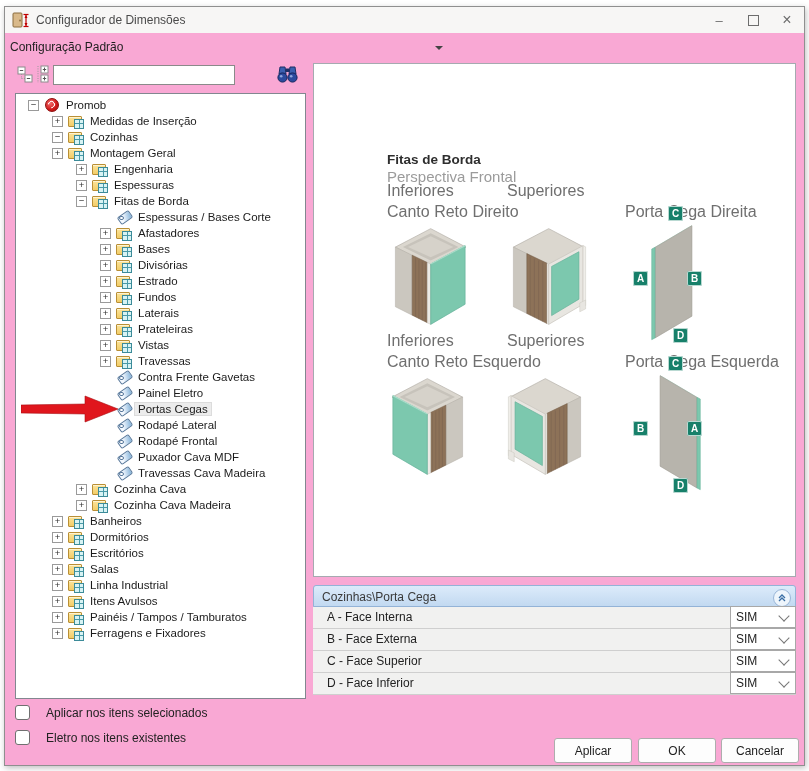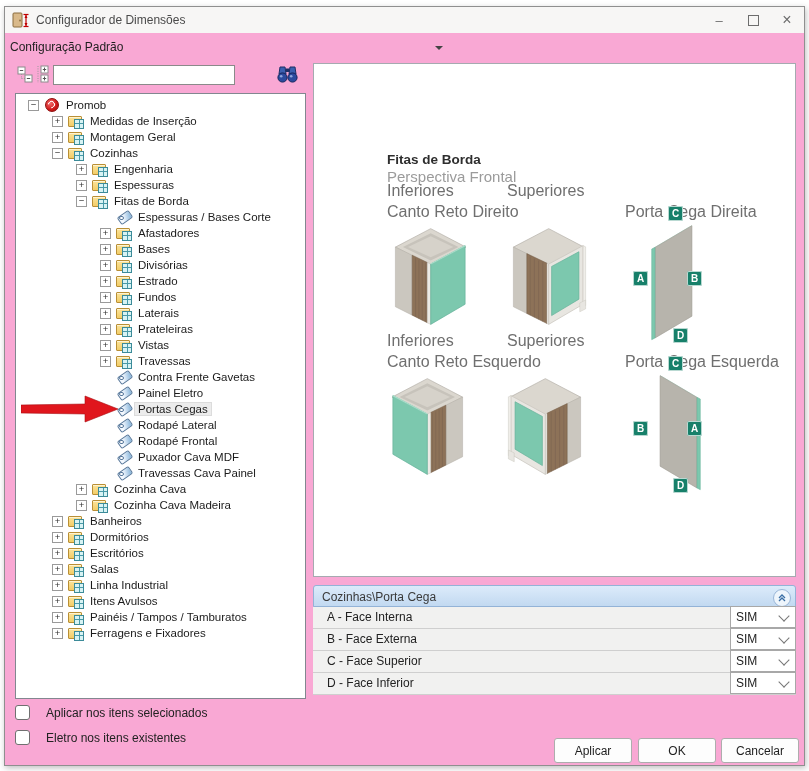--- a/index.html
+++ b/index.html
@@ -231,28 +231,28 @@
         <span class="exp minus"></span>
         <span class="ticon promob"></span>
         <span class="tlabel">Promob</span>
       </div>
       <div class="trow" style="--lv: 1;">
         <span class="exp plus"></span>
         <span class="ticon folder"></span>
         <span class="tlabel">Medidas de Inserção</span>
       </div>
       <div class="trow" style="--lv: 1;">
+        <span class="exp minus"></span>
+        <span class="ticon folder"></span>
+        <span class="tlabel">Cozinhas</span>
+      </div>
+      <div class="trow" style="--lv: 1;">
         <span class="exp plus"></span>
         <span class="ticon folder"></span>
         <span class="tlabel">Montagem Geral</span>
-      </div>
-      <div class="trow" style="--lv: 1;">
-        <span class="exp minus"></span>
-        <span class="ticon folder"></span>
-        <span class="tlabel">Cozinhas</span>
       </div>
       <div class="trow" style="--lv: 2;">
         <span class="exp plus"></span>
         <span class="ticon folder"></span>
         <span class="tlabel">Engenharia</span>
       </div>
       <div class="trow" style="--lv: 2;">
         <span class="exp plus"></span>
         <span class="ticon folder"></span>
         <span class="tlabel">Espessuras</span>
@@ -338,21 +338,21 @@
         <span class="tlabel">Rodapé Frontal</span>
       </div>
       <div class="trow" style="--lv: 3;">
         <span class="exp leaf"></span>
         <span class="ticon tag"></span>
         <span class="tlabel">Puxador Cava MDF</span>
       </div>
       <div class="trow" style="--lv: 3;">
         <span class="exp leaf"></span>
         <span class="ticon tag"></span>
-        <span class="tlabel">Travessas Cava Painel</span>
+        <span class="tlabel">Travessas Cava Madeira</span>
       </div>
       <div class="trow" style="--lv: 2;">
         <span class="exp plus"></span>
         <span class="ticon folder"></span>
         <span class="tlabel">Cozinha Cava</span>
       </div>
       <div class="trow" style="--lv: 2;">
         <span class="exp plus"></span>
         <span class="ticon folder"></span>
         <span class="tlabel">Cozinha Cava Madeira</span>

